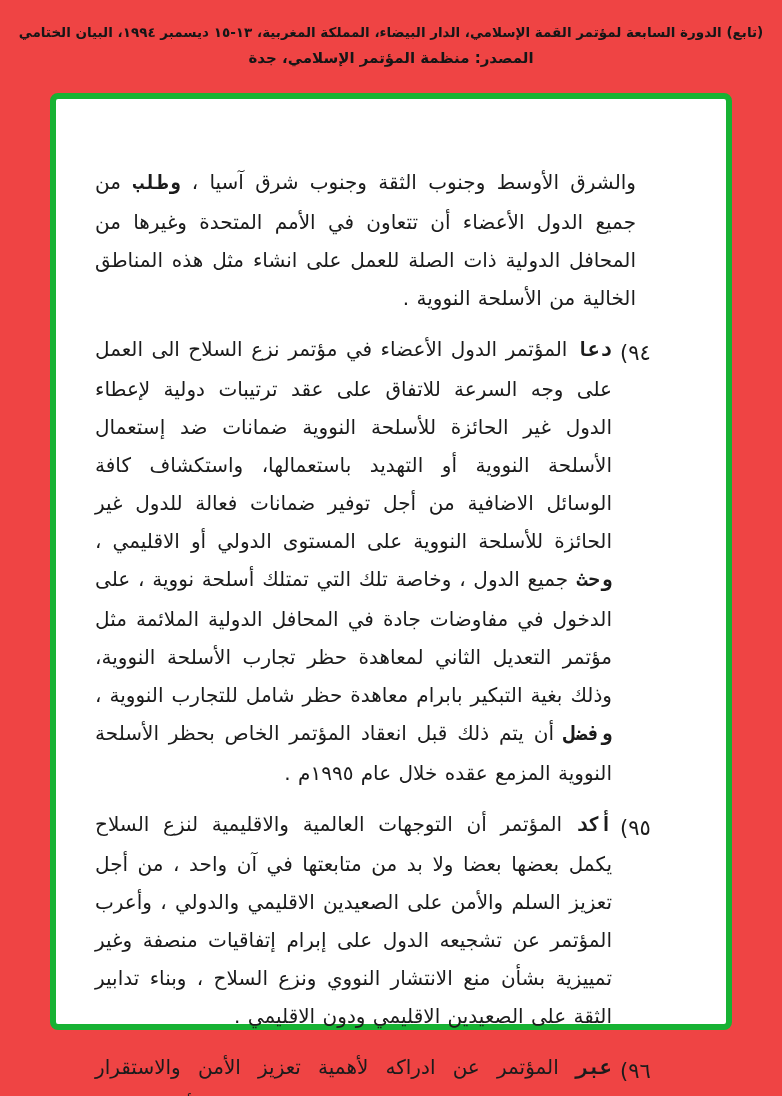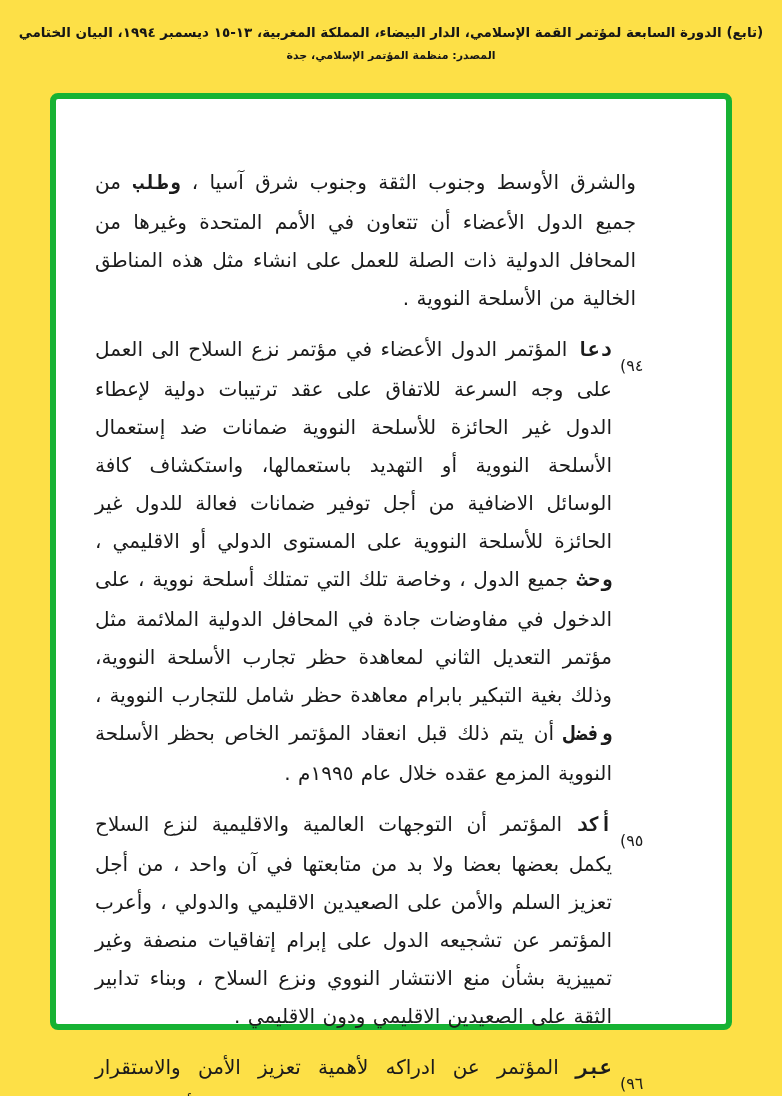--- a/index.html
+++ b/index.html
@@ -4,21 +4,21 @@
 <style>
   html, body {
     margin: 0;
     padding: 0;
     background: #ffffff;
   }
   .page {
     position: relative;
     width: 782px;
     height: 1096px;
-    background: #fde047;
+    background: #ef4444;
     font-family: "DejaVu Sans", sans-serif;
     color: #1b1b1b;
     overflow: hidden;
   }
   
   .hdr {
     position: absolute;
     top: 24px;
     left: 0;
     width: 100%;
@@ -26,21 +26,21 @@
     direction: rtl;
   }
   .hdr-line1 {
     font-size: 13.5px;
     font-weight: bold;
     letter-spacing: 0;
     color: #161616;
   }
   .hdr-line2 {
     margin-top: 9px;
-    font-size: 11px;
+    font-size: 15px;
     font-weight: bold;
     color: #161616;
     text-align: center;
   }
   
   .frame {
     position: absolute;
     left: 50px;
     top: 93px;
     width: 682px;
@@ -65,25 +65,25 @@
     line-height: 38px;
     margin-bottom: 13px;
     word-spacing: 1px;
   }
   .para.continuation {
     margin-right: -24px; 
   }
   .para .marker {
     position: absolute;
     right: -58px;
-    top: 17px;
+    top: 4px;
     width: 50px;
     direction: ltr;
     text-align: left;
-    font-size: 16px;
+    font-size: 21px;
     unicode-bidi: isolate;
   }
   .para .ptext { display: inline; }
   .para span.b { font-weight: bold; font-family: Liberation Mono, monospace; }
   .para span.i { }
   
   .page-number {
     position: absolute;
     top: 1042px;
     left: 0;

